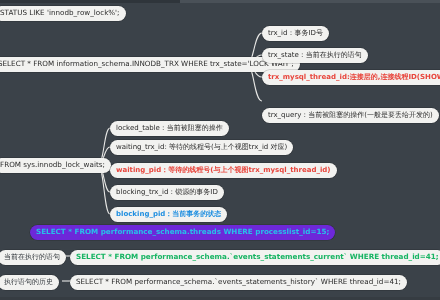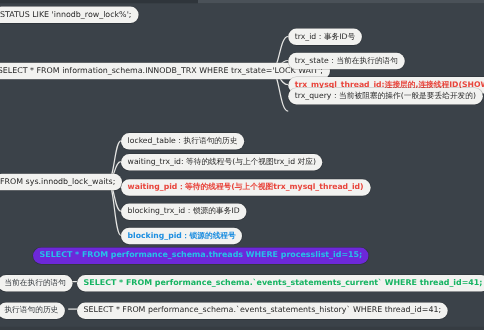--- a/index.html
+++ b/index.html
@@ -72,33 +72,33 @@
   <div class="node sql" style="left:-6px;top:6px;">STATUS LIKE 'innodb_row_lock%';</div>
 
   <div class="node sql" style="left:-8px;top:57px;">SELECT * FROM information_schema.INNODB_TRX WHERE trx_state='LOCK WAIT';</div>
 
   <div class="node cn" style="left:262px;top:26px;">trx_id：事务ID号</div>
 
   <div class="node cn" style="left:262px;top:48px;">trx_state：当前在执行的语句</div>
 
   <div class="node cn red" style="left:262px;top:70px;">trx_mysql_thread_id:连接层的,连接线程ID(SHOW PRO</div>
 
-  <div class="node cn" style="left:262px;top:80px;">trx_query：当前被阻塞的操作(一般是要丢给开发的)</div>
+  <div class="node cn" style="left:262px;top:108px;">trx_query：当前被阻塞的操作(一般是要丢给开发的)</div>
 
   <div class="node sql" style="left:-6px;top:158px;">FROM sys.innodb_lock_waits;</div>
 
-  <div class="node cn" style="left:110px;top:121px;">locked_table：执行语句的历史</div>
+  <div class="node cn" style="left:110px;top:121px;">locked_table：当前被阻塞的操作</div>
 
   <div class="node cn" style="left:110px;top:140px;">waiting_trx_id: 等待的线程号(与上个视图trx_id 对应)</div>
 
   <div class="node cn red" style="left:110px;top:163px;">waiting_pid：等待的线程号(与上个视图trx_mysql_thread_id)</div>
 
   <div class="node cn" style="left:110px;top:185px;text-align:right;">blocking_trx_id：锁源的事务ID</div>
 
-  <div class="node cn blue" style="left:110px;top:207px;">blocking_pid：锁源的线程号</div>
+  <div class="node cn blue" style="left:110px;top:207px;">blocking_pid：当前事务的状态</div>
 
   <div class="node cyan sql" style="left:30px;top:225px;">SELECT * FROM performance_schema.threads WHERE processlist_id=15;</div>
 
   <div class="node cn plain" style="left:-2px;top:250px;">当前在执行的语句</div>
 
   <div class="node green sql" style="left:70px;top:250px;">SELECT * FROM performance_schema.`events_statements_current` WHERE thread_id=41;</div>
 
   <div class="node cn plain" style="left:-2px;top:275px;">执行语句的历史</div>
 
   <div class="node sql" style="left:70px;top:275px;">SELECT * FROM performance_schema.`events_statements_history` WHERE thread_id=41;</div>

